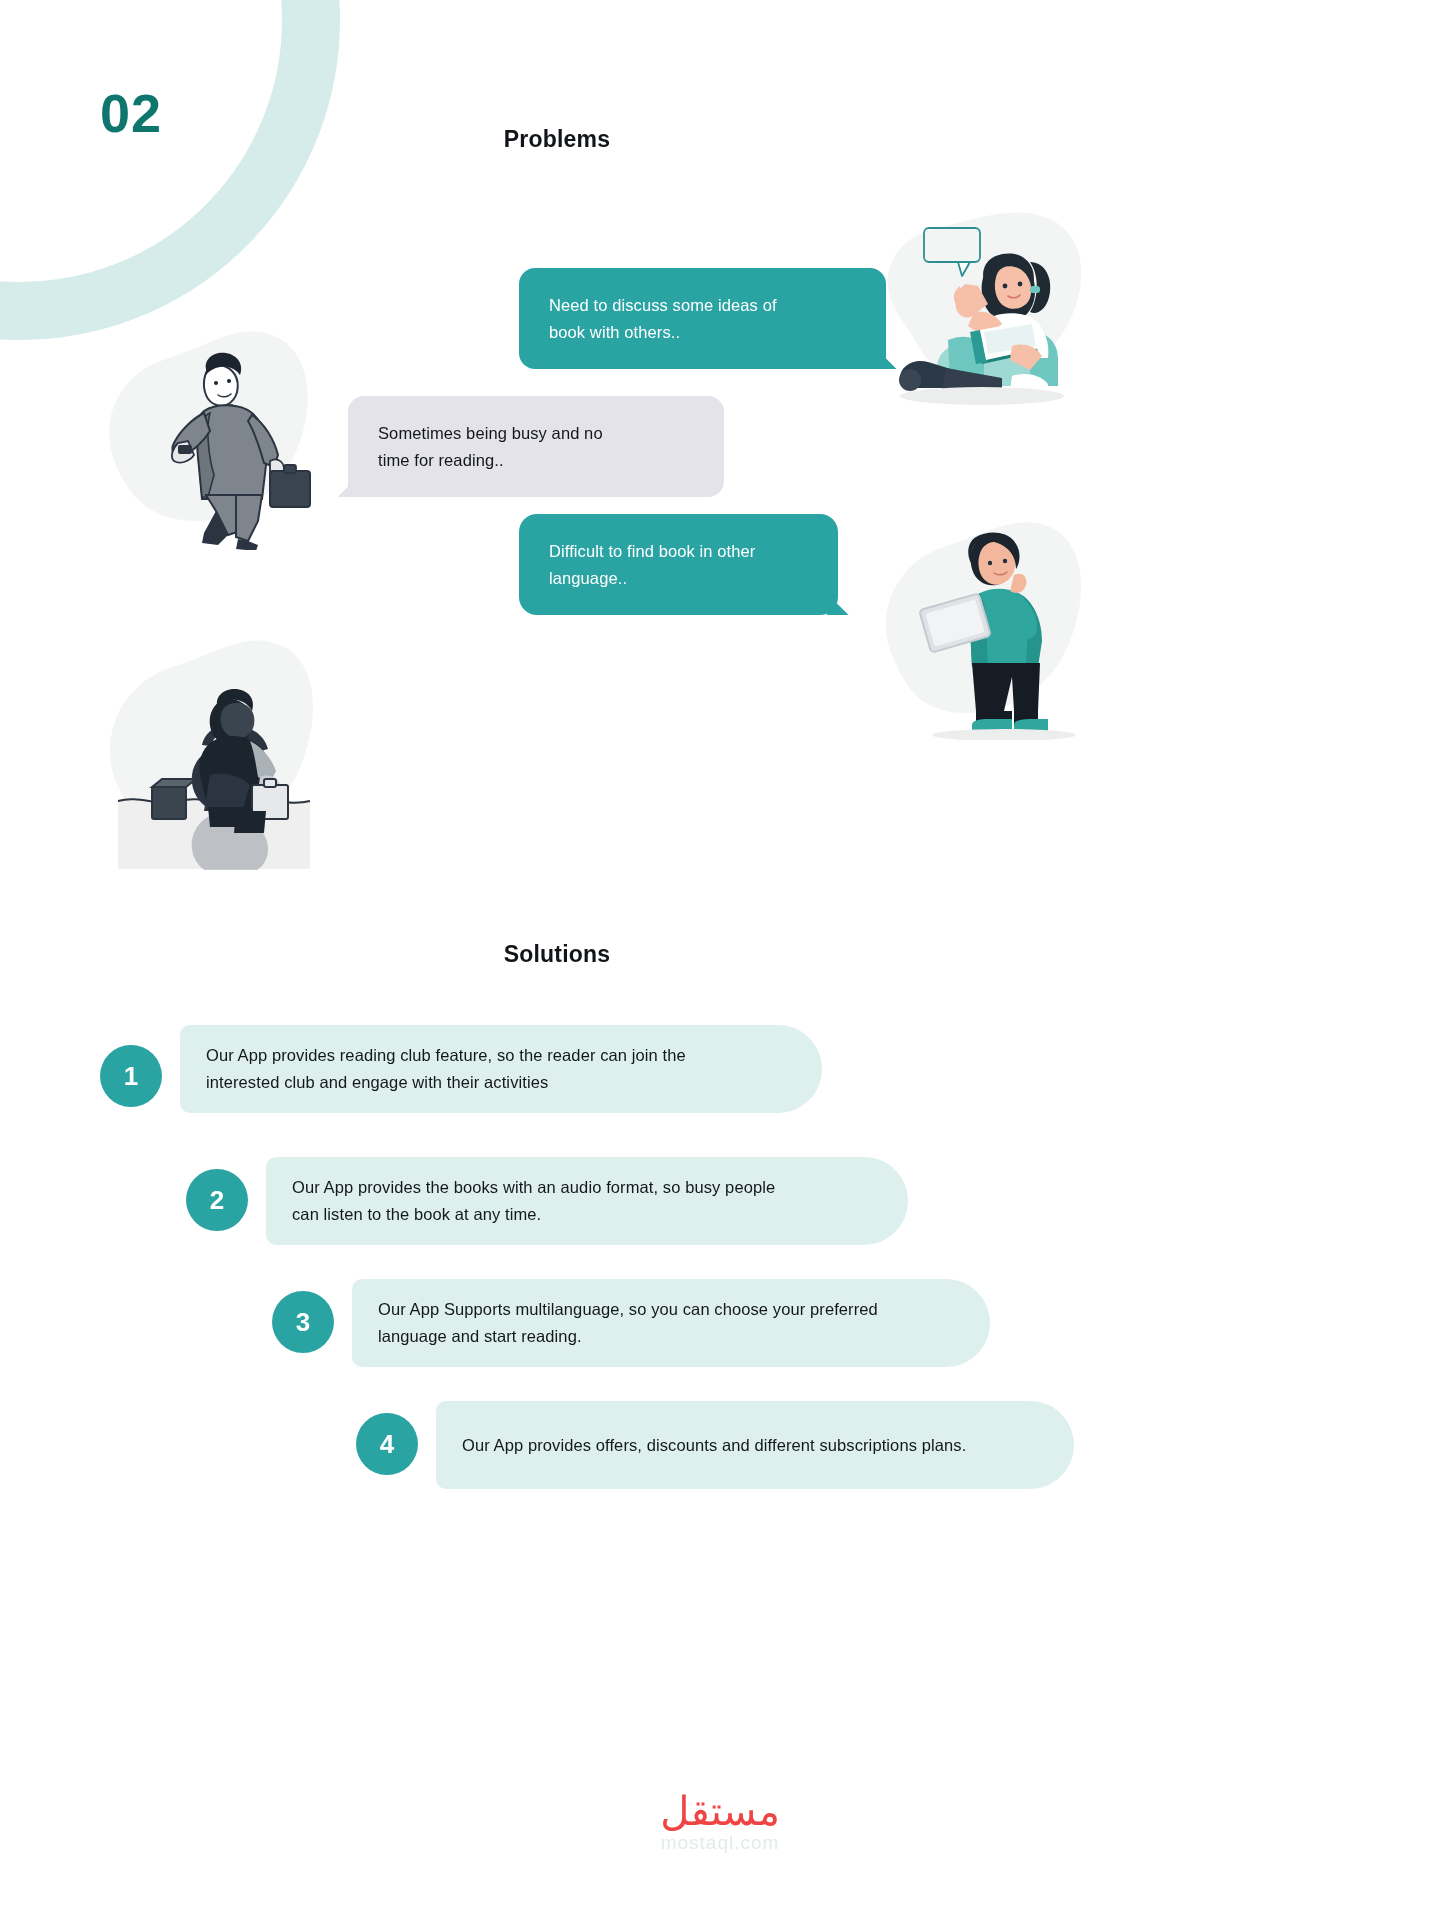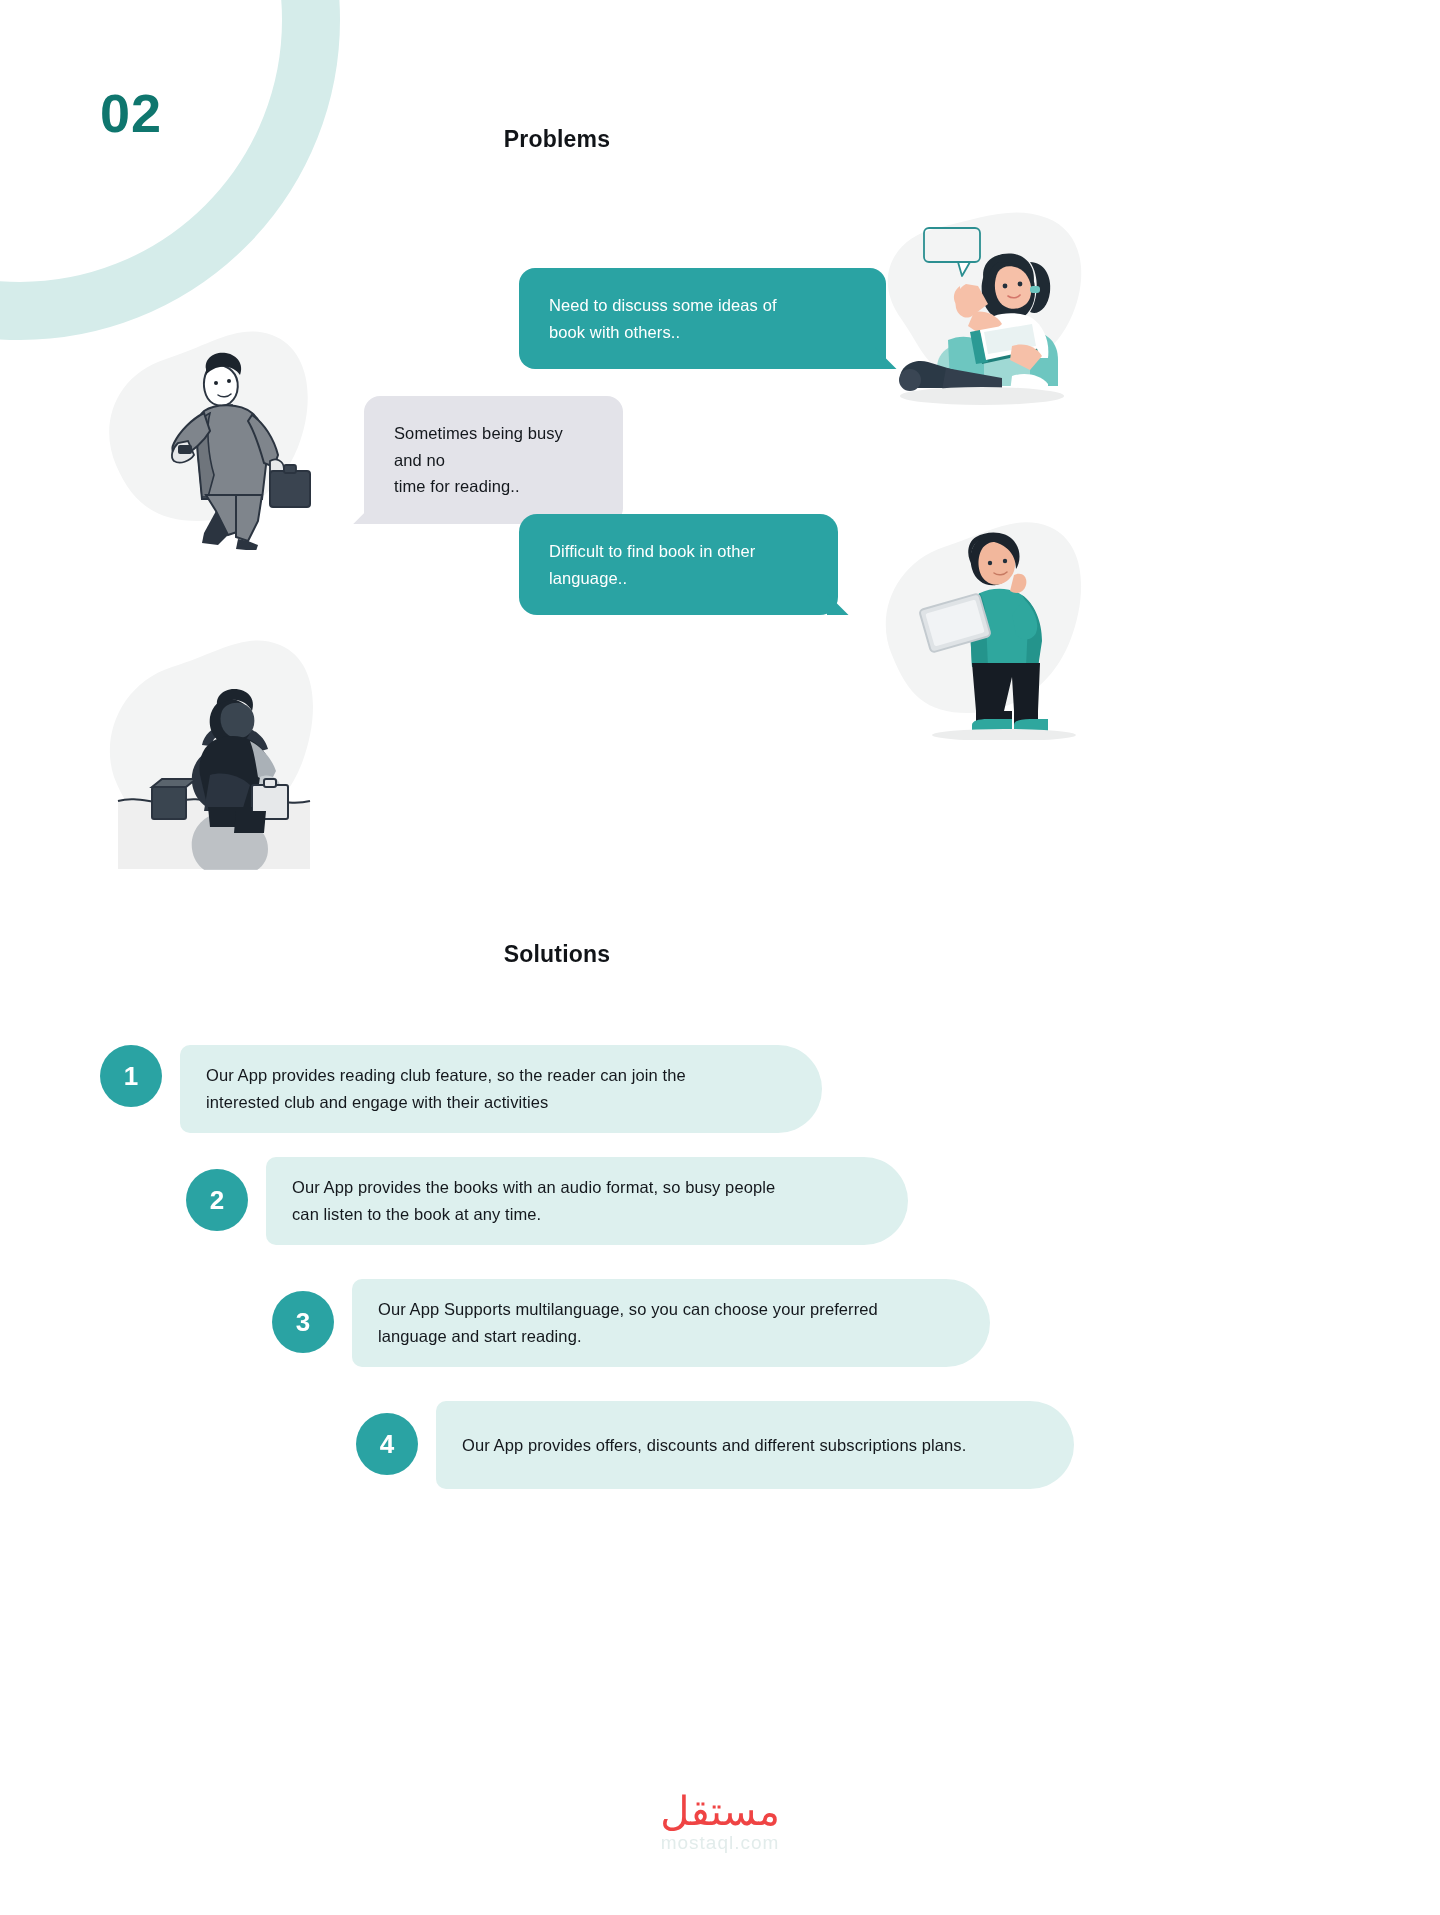--- a/index.html
+++ b/index.html
@@ -94,21 +94,21 @@
     content: "";
     position: absolute;
     left: -11px;
     bottom: 0;
     width: 22px; height: 22px;
     background: #e3e3e9;
     clip-path: polygon(100% 0, 100% 100%, 0 100%);
   }
 
   #bubble-1 { left: 519px; top: 68px;  width: 367px; }
-  #bubble-2 { left: 348px; top: 196px; width: 259px; margin-left: 16px; }
+  #bubble-2 { left: 348px; top: 196px; width: 376px; }
   #bubble-3 { left: 519px; top: 314px; width: 319px; border-radius: 18px; }
   #bubble-4 { left: 348px; top: 440px; width: 304px; }
 
   
   .illus { position: absolute; }
   #illus-reader  { left: 862px; top: 0px;   width: 230px; height: 205px; }
   #illus-busy    { left: 98px;  top: 115px; width: 222px; height: 235px; }
   #illus-tablet  { left: 872px; top: 305px; width: 215px; height: 235px; }
   #illus-budget  { left: 100px; top: 425px; width: 225px; height: 245px; }
 
@@ -151,21 +151,21 @@
     color: #ffffff;
     font-size: 26px;
     font-weight: 700;
     display: flex;
     align-items: center;
     justify-content: center;
     z-index: 3;
   }
 
   #sol-row-1 .sol-badge { left: 100px; top: 20px; }
-  #sol-row-1 .sol-bar   { left: 180px; width: 642px; top: 20px; }
+  #sol-row-1 .sol-bar   { left: 180px; width: 642px; top: 0; }
   #sol-row-2 .sol-badge { left: 186px; top: 22px; }
   #sol-row-2 .sol-bar   { left: 266px; width: 642px; top: 10px; }
   #sol-row-3 .sol-badge { left: 272px; top: 22px; }
   #sol-row-3 .sol-bar   { left: 352px; width: 638px; top: 10px; }
   #sol-row-4 .sol-badge { left: 356px; top: 22px; }
   #sol-row-4 .sol-bar   { left: 436px; width: 638px; top: 10px; }
 
   
   .watermark {
     position: absolute;

